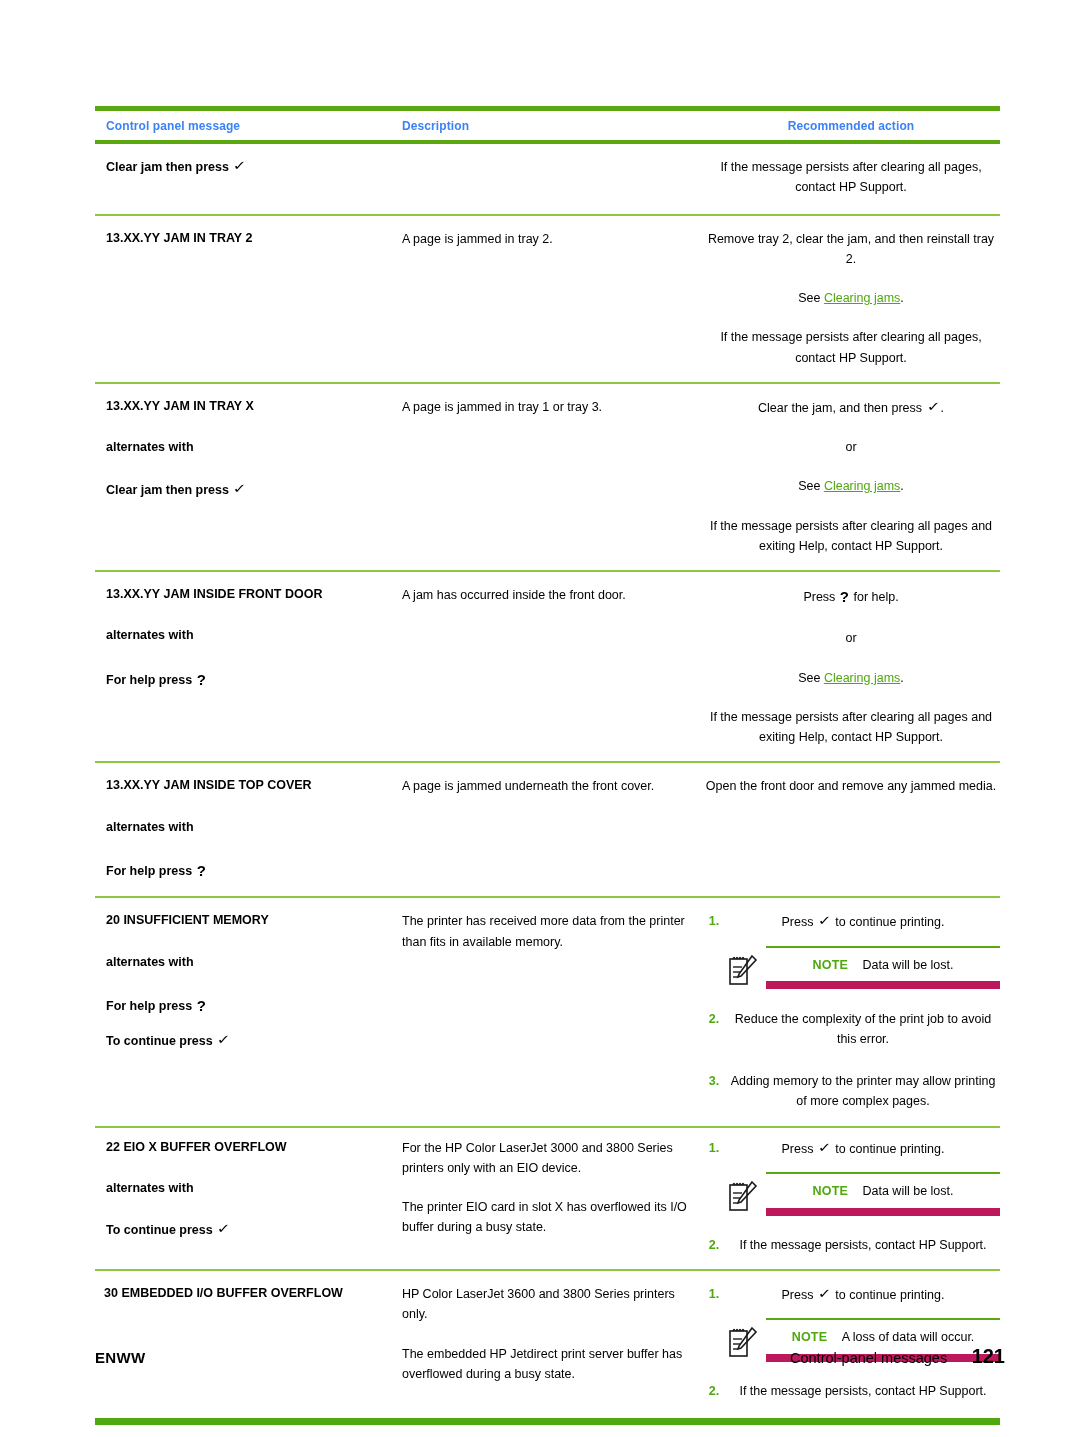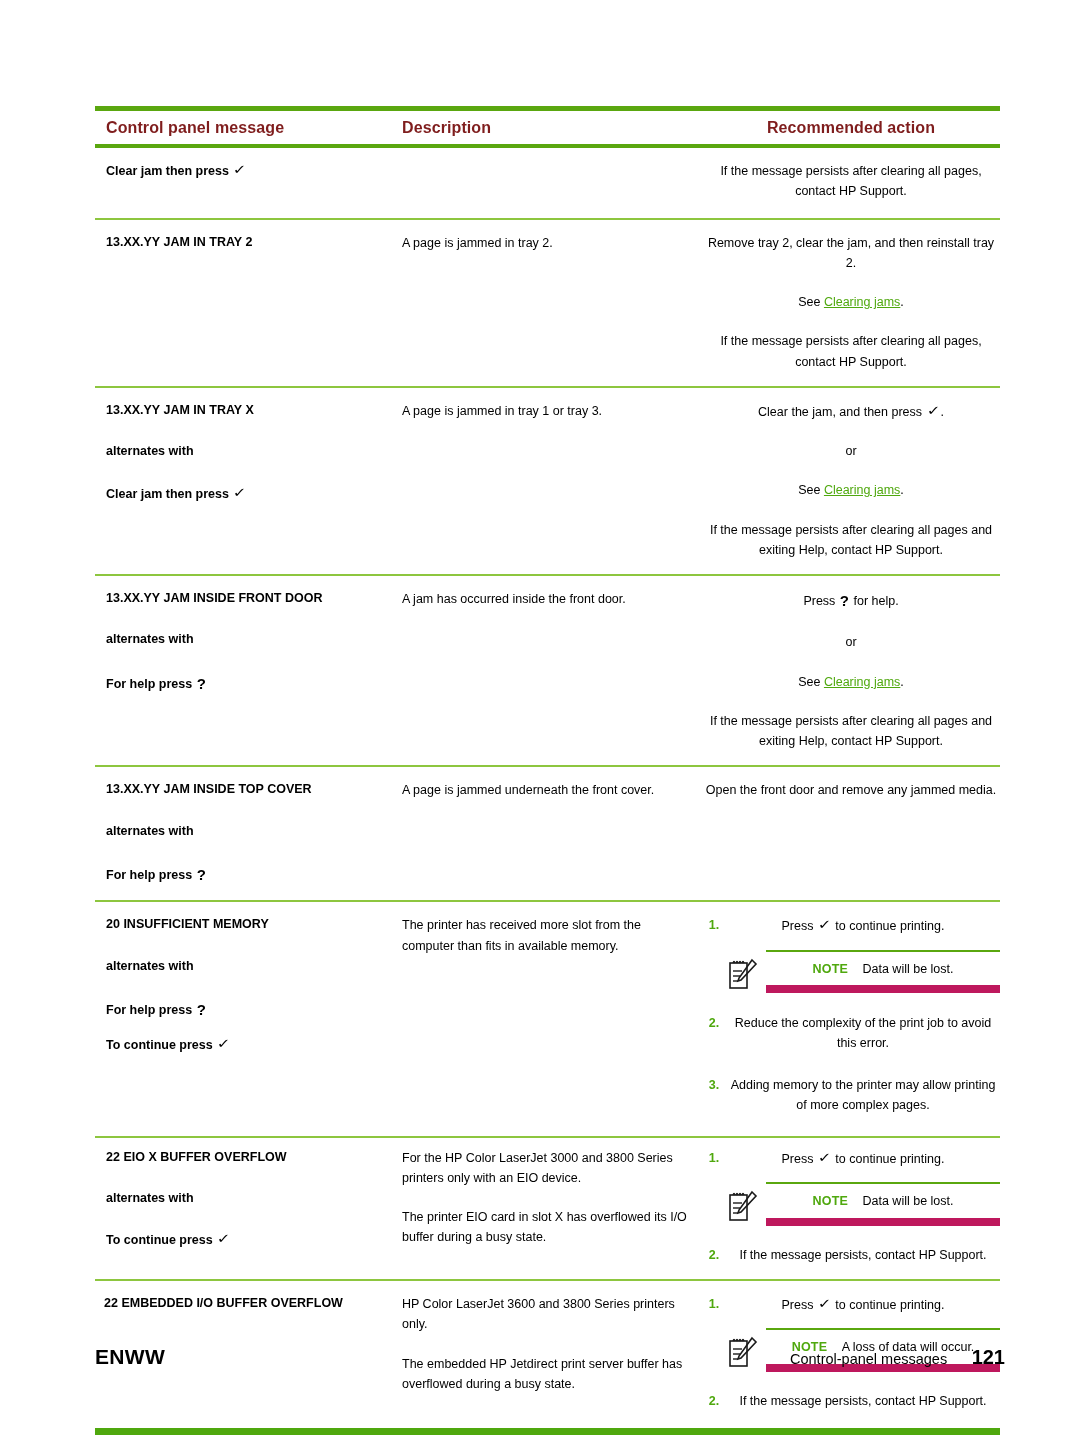--- a/index.html
+++ b/index.html
@@ -51,23 +51,23 @@
     height: 2px;
     background: #8dc63f;
     width: 100%;
   }
 
   .thead {
     display: flex;
     padding: 8px 0 7px 0;
   }
   .thead .cell {
-    color: #7f1d1d;
-    font-weight: bold;
-    font-size: 16px;
+    color: #3b82f6;
+    font-weight: bold;
+    font-size: 12px;
     letter-spacing: 0.1px;
   }
 
   .row {
     display: flex;
     align-items: flex-start;
     padding: 10px 0 12px 0;
   }
 
   .c1 { width: 307px; flex: 0 0 307px; padding-right: 10px; box-sizing: border-box; }
@@ -189,21 +189,21 @@
   .footer {
     position: absolute;
     left: 95px;
     top: 1345px;
     width: 910px;
     display: flex;
     align-items: baseline;
     justify-content: space-between;
   }
   .footer-left {
-    font-size: 21px;
+    font-size: 15px;
     font-weight: bold;
     letter-spacing: 0.3px;
   }
   .footer-right {
     font-size: 14.5px;
   }
   .footer-pg {
     font-weight: bold;
     font-size: 20px;
     margin-left: 20px;
@@ -295,29 +295,29 @@
       </div>
       <div class="c2">
         <p class="desc">A page is jammed underneath the front cover.</p>
       </div>
       <div class="c3">
         <p class="act">Open the front door and remove any jammed media.</p>
       </div>
     </div>
     <div class="rule-row"></div>
 
-    <div class="row" style="padding-top:13px;padding-bottom:20px;">
+    <div class="row" style="padding-top:13px;padding-bottom:14px;">
       <div class="c1">
         <div class="msg">20 INSUFFICIENT MEMORY</div>
         <div class="alt">alternates with</div>
         <div class="msg2"><span>For help press</span> <span class="glyph-q">?</span></div>
         <div class="msg2" style="margin-top:14px;"><span>To continue press</span> <span class="glyph-check">✓</span></div>
       </div>
       <div class="c2">
-        <p class="desc">The printer has received more slot from the computer than fits in available memory.</p>
+        <p class="desc">The printer has received more data from the printer than fits in available memory.</p>
       </div>
       <div class="c3">
         <div class="olist">
 
           <div class="oitem">
             <div class="onum">1.</div>
             <div class="otext"><span>Press</span> <span class="glyph-check">✓</span><span> to continue printing.</span></div>
           </div>
 
           <div class="note">
@@ -398,21 +398,21 @@
             <div class="otext">If the message persists, contact HP Support.</div>
           </div>
 
         </div>
       </div>
     </div>
     <div class="rule-row"></div>
 
     <div class="row" style="padding-top:13px;padding-bottom:14px;">
       <div class="c1" style="padding-left:9px;">
-        <div class="msg">22 EMBEDDED I/O BUFFER OVERFLOW</div>
+        <div class="msg">30 EMBEDDED I/O BUFFER OVERFLOW</div>
       </div>
       <div class="c2">
         <p class="desc">HP Color LaserJet 3600 and 3800 Series printers only.</p>
         <p class="desc">The embedded HP Jetdirect print server buffer has overflowed during a busy state.</p>
       </div>
       <div class="c3">
         <div class="olist">
 
           <div class="oitem">
             <div class="onum">1.</div>

